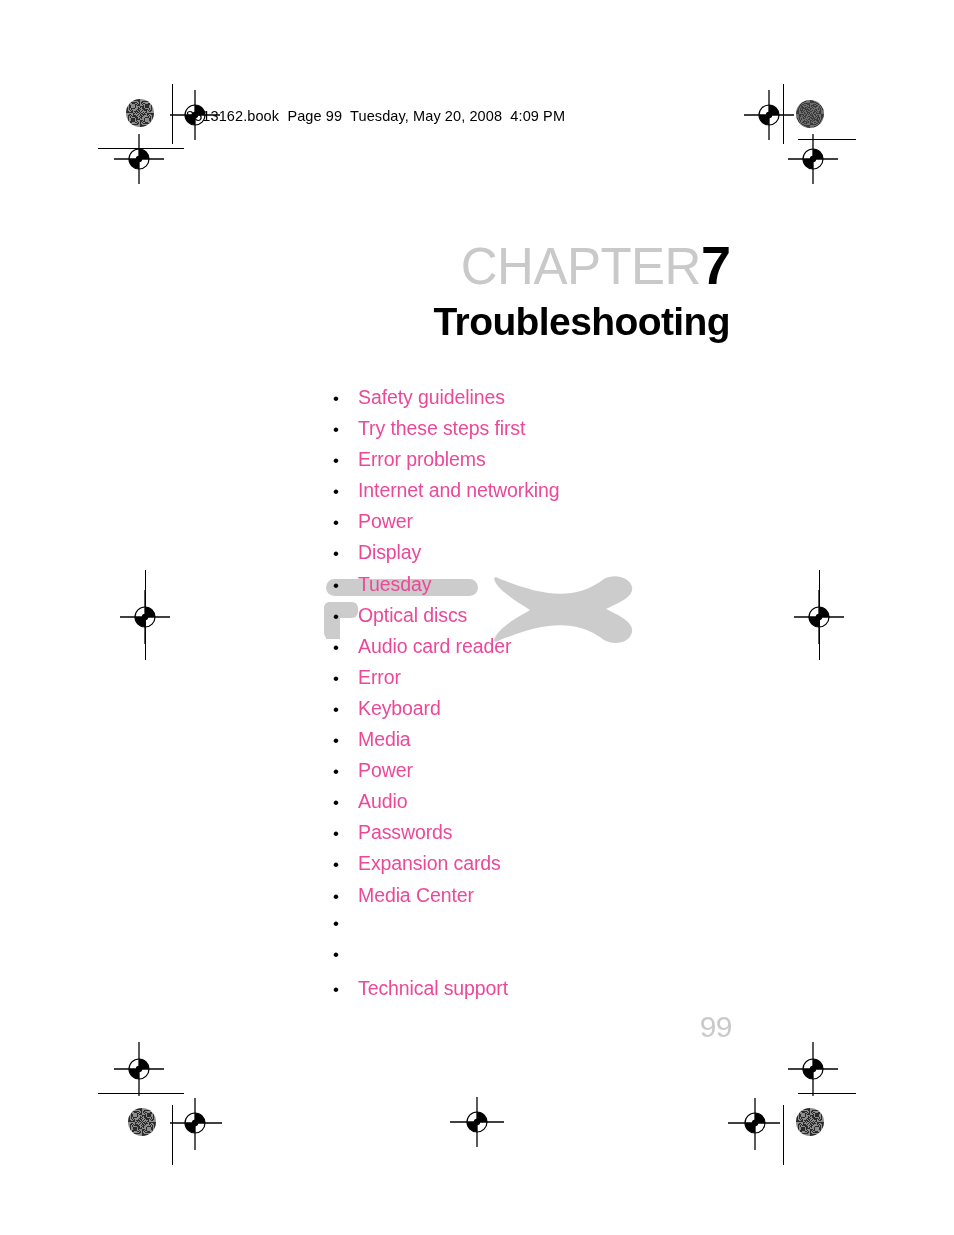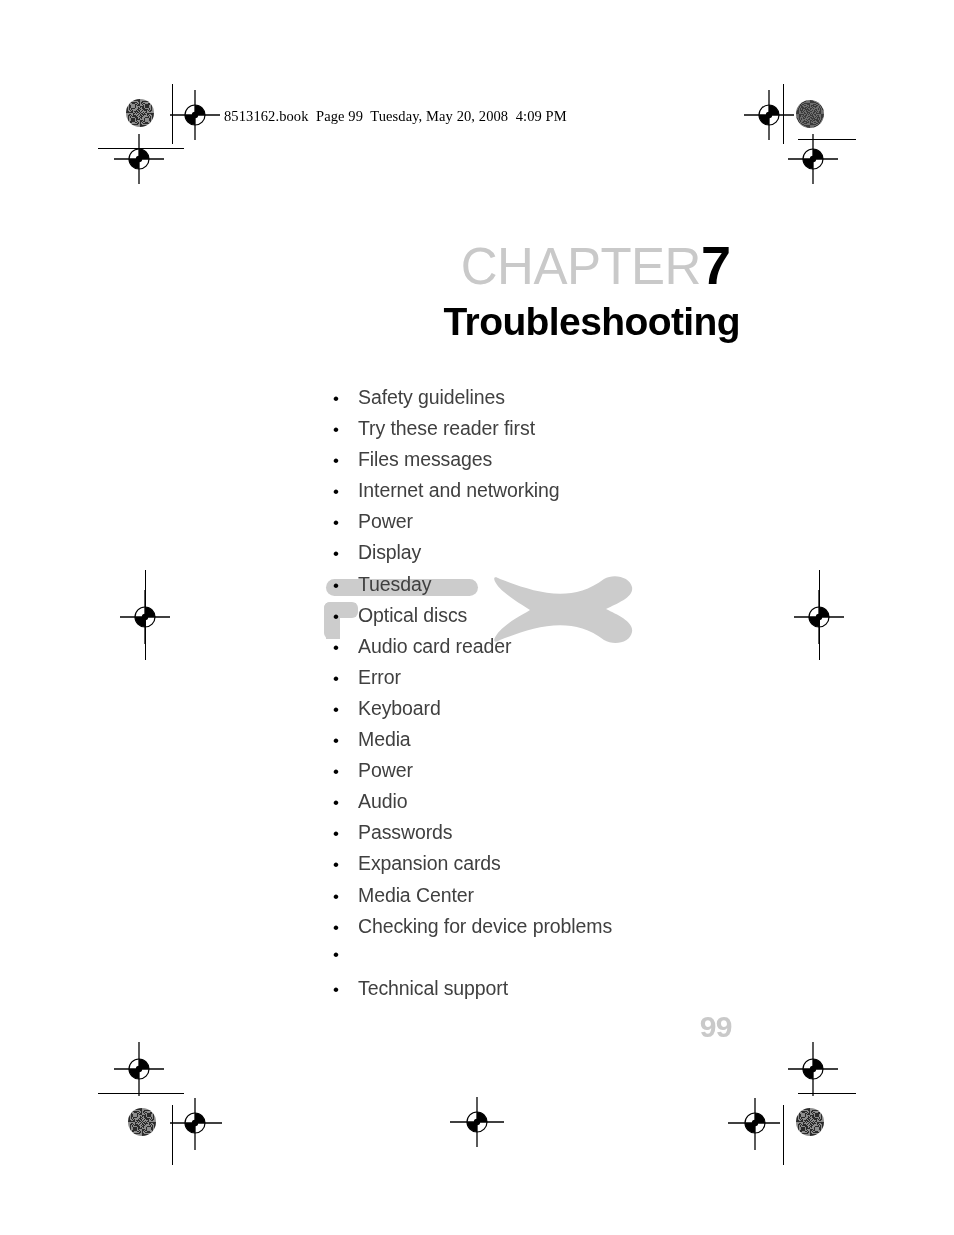--- a/index.html
+++ b/index.html
@@ -54,26 +54,25 @@
       repeating-conic-gradient(from 0deg at 50% 50%,
         #3a3a3a 0deg 2.5deg, #6e6e6e 2.5deg 5deg);
     background-color: #454545;
   }
 
   
   .slug {
     position: absolute;
     left: 186px;
     top: 108px;
-    font-family: Liberation Serif, serif;
+    font-family: Liberation Sans, sans-serif;
     font-size: 14.5px;
     color: #000;
     white-space: pre;
     letter-spacing: 0.1px;
-    padding-left: 38px;
   }
 
   
   .chapter-head {
     position: absolute;
     right: 224px;
     top: 238px;
     text-align: left;
     line-height: 1;
     white-space: nowrap;
@@ -85,21 +84,21 @@
     letter-spacing: -0.5px;
   }
   .chapter-number {
     font-size: 54px;
     font-weight: 700;
     color: #000000;
     letter-spacing: -1px;
   }
   .chapter-title {
     position: absolute;
-    right: 214px;
+    right: 224px;
     top: 300px;
     text-align: right;
     font-size: 39px;
     font-weight: 700;
     color: #000000;
     letter-spacing: -0.6px;
     white-space: nowrap;
   }
 
   
@@ -128,34 +127,34 @@
   }
   .toc-bullet {
     width: 25px;
     flex: 0 0 25px;
     color: #000000;
     font-size: 17px;
     line-height: 1;
   }
   .toc-link {
     font-size: 19.5px;
-    color: #404040;
+    color: #ec4899;
     letter-spacing: -0.1px;
     white-space: nowrap;
     text-decoration: none;
     cursor: pointer;
   }
 
   
   .folio {
     position: absolute;
     right: 222px;
     top: 1010px;
     font-size: 30px;
-    font-weight: 700;
+    font-weight: 400;
     color: #c9c9c9;
     letter-spacing: -0.5px;
   }
 </style>
 </head>
 <body>
 
 <div id="page">
 
   <div class="dens-patch" style="left:126px; top:99px;"></div>
@@ -323,25 +322,25 @@
     </svg>
   </div>
 
   <ul class="toc-list">
     <li class="toc-item">
       <span class="toc-bullet">•</span>
       <a class="toc-link">Safety guidelines</a>
     </li>
     <li class="toc-item">
       <span class="toc-bullet">•</span>
-      <a class="toc-link">Try these reader first</a>
-    </li>
-    <li class="toc-item">
-      <span class="toc-bullet">•</span>
-      <a class="toc-link">Files messages</a>
+      <a class="toc-link">Try these steps first</a>
+    </li>
+    <li class="toc-item">
+      <span class="toc-bullet">•</span>
+      <a class="toc-link">Error problems</a>
     </li>
     <li class="toc-item">
       <span class="toc-bullet">•</span>
       <a class="toc-link">Internet and networking</a>
     </li>
     <li class="toc-item">
       <span class="toc-bullet">•</span>
       <a class="toc-link">Power</a>
     </li>
     <li class="toc-item">
@@ -387,21 +386,20 @@
     <li class="toc-item">
       <span class="toc-bullet">•</span>
       <a class="toc-link">Expansion cards</a>
     </li>
     <li class="toc-item">
       <span class="toc-bullet">•</span>
       <a class="toc-link">Media Center</a>
     </li>
     <li class="toc-item">
       <span class="toc-bullet">•</span>
-      <a class="toc-link">Checking for device problems</a>
     </li>
     <li class="toc-item">
       <span class="toc-bullet">•</span>
     </li>
     <li class="toc-item">
       <span class="toc-bullet">•</span>
       <a class="toc-link">Technical support</a>
     </li>
   </ul>
 

